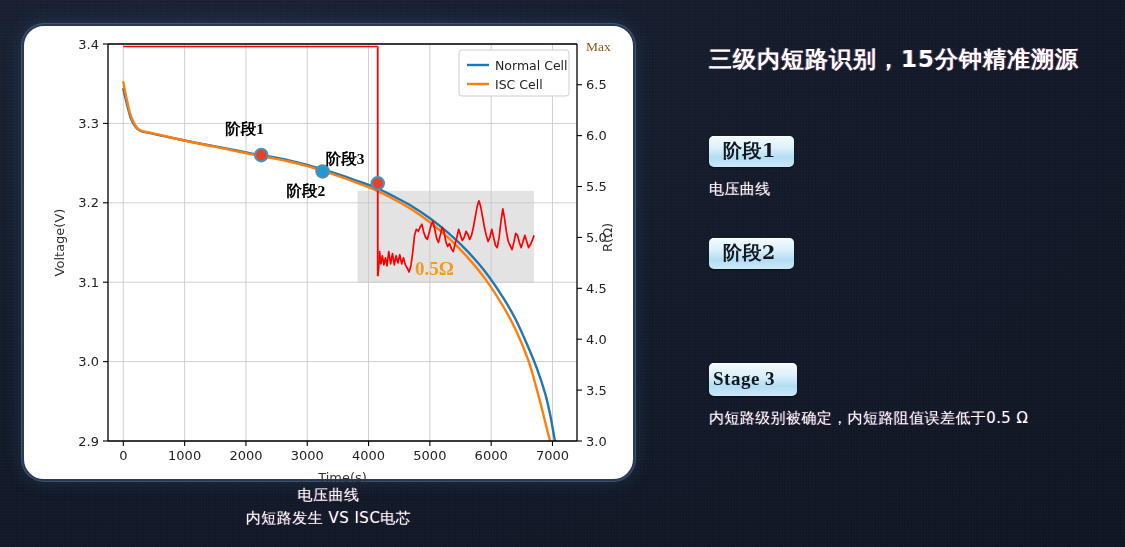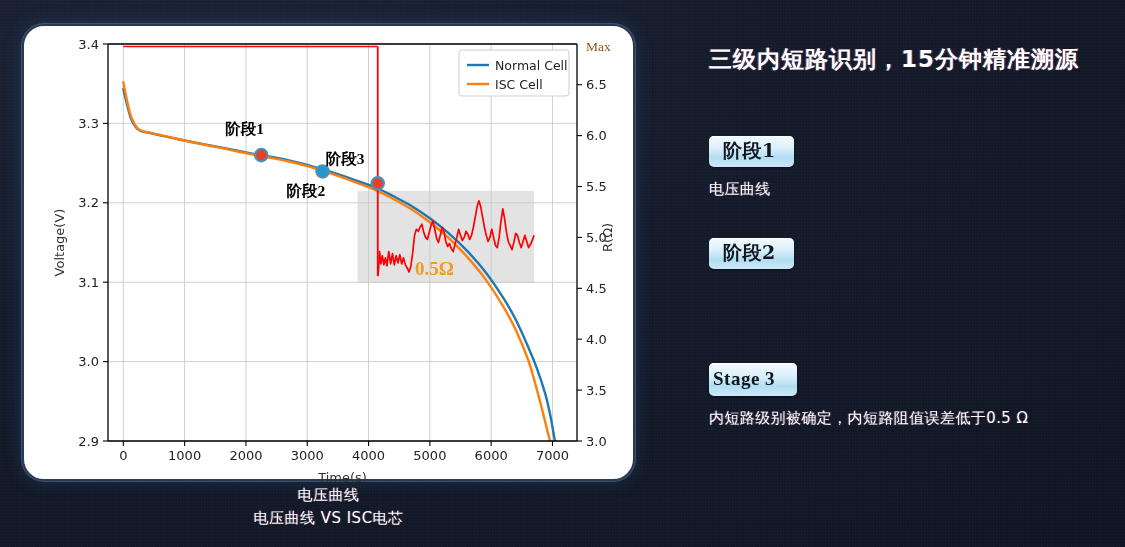--- a/index.html
+++ b/index.html
@@ -205,21 +205,21 @@
           <text x="471" y="43.5" class="legend-text">Normal Cell</text>
           <line x1="443" y1="58" x2="465" y2="58" stroke="#ff7f0e" stroke-width="2.4"></line>
           <text x="471" y="62.5" class="legend-text">ISC Cell</text>
         </g>
       </svg>
   </div>
 </div>
 
 <div class="caption">
   <span class="c1">电压曲线</span>
-  <span class="c2">电压曲线 VS ISC电芯</span>
+  <span class="c2">内短路发生 VS ISC电芯</span>
 </div>
 
 <div class="right">
 
   <div class="headline">三级内短路识别，15分钟精准溯源</div>
 
   <div class="stage-block sb1">
     <span class="badge">阶段1</span>
     <div class="stage-desc">电压曲线</div>
   </div>

